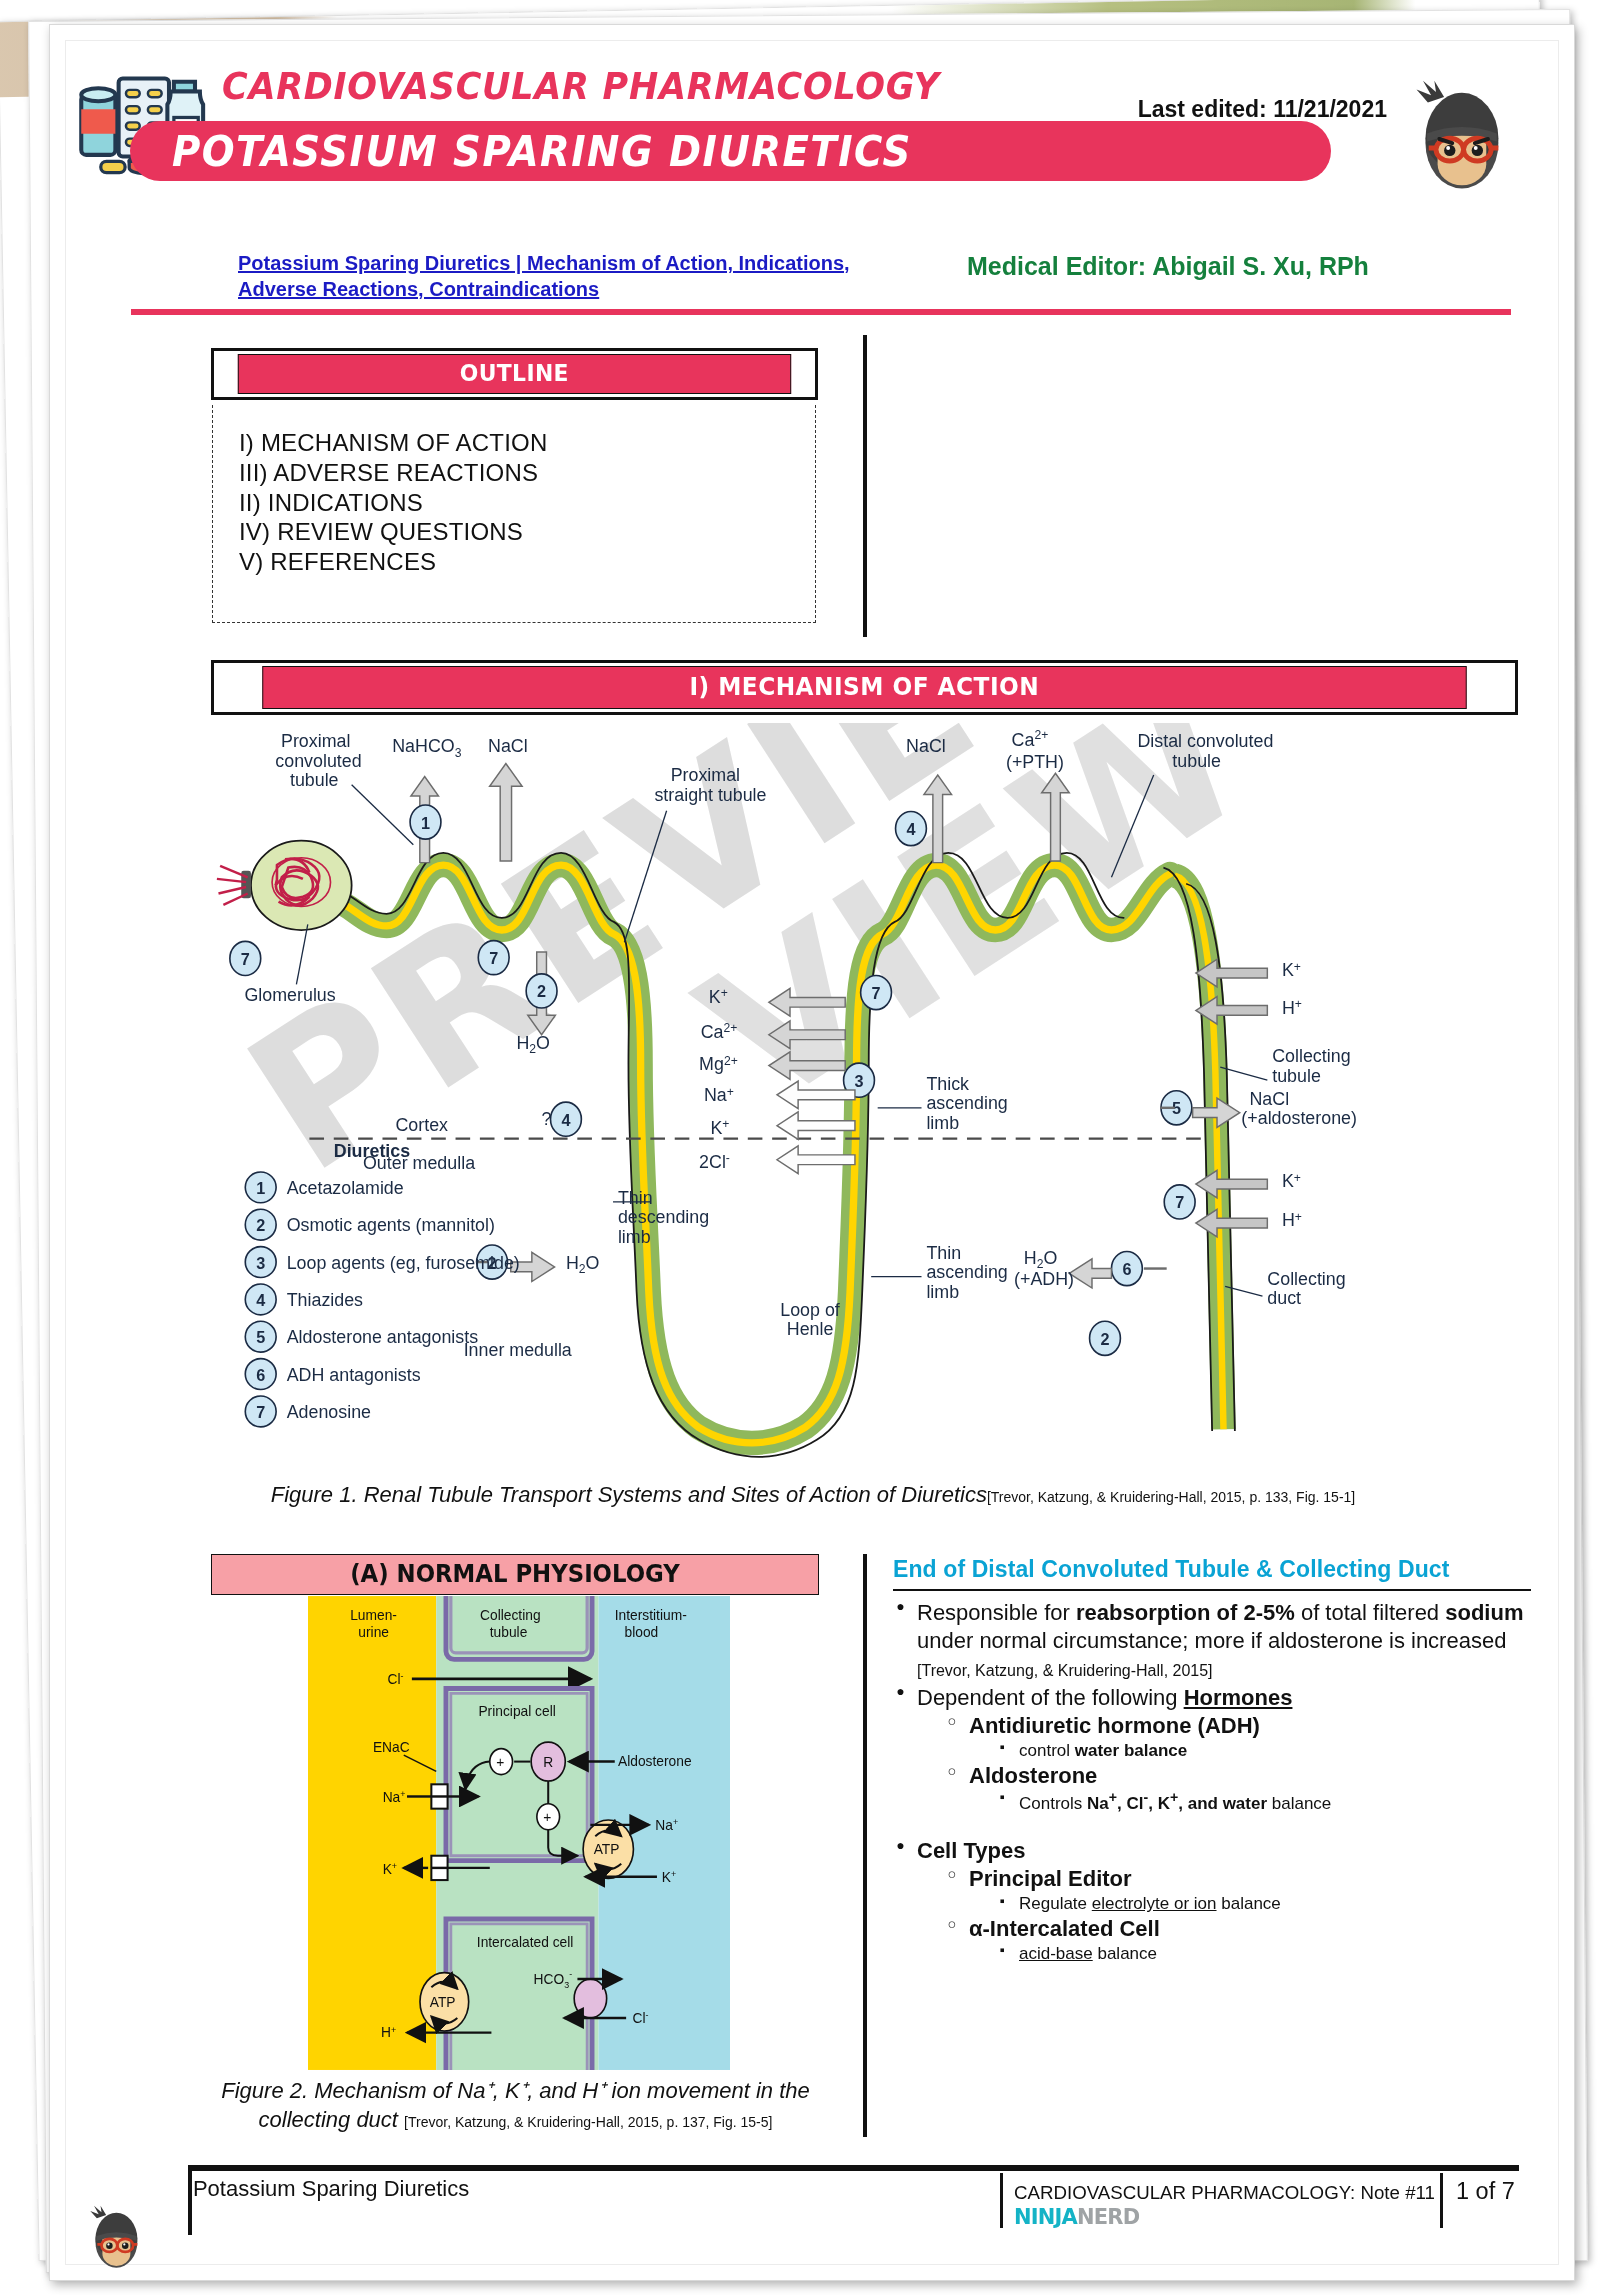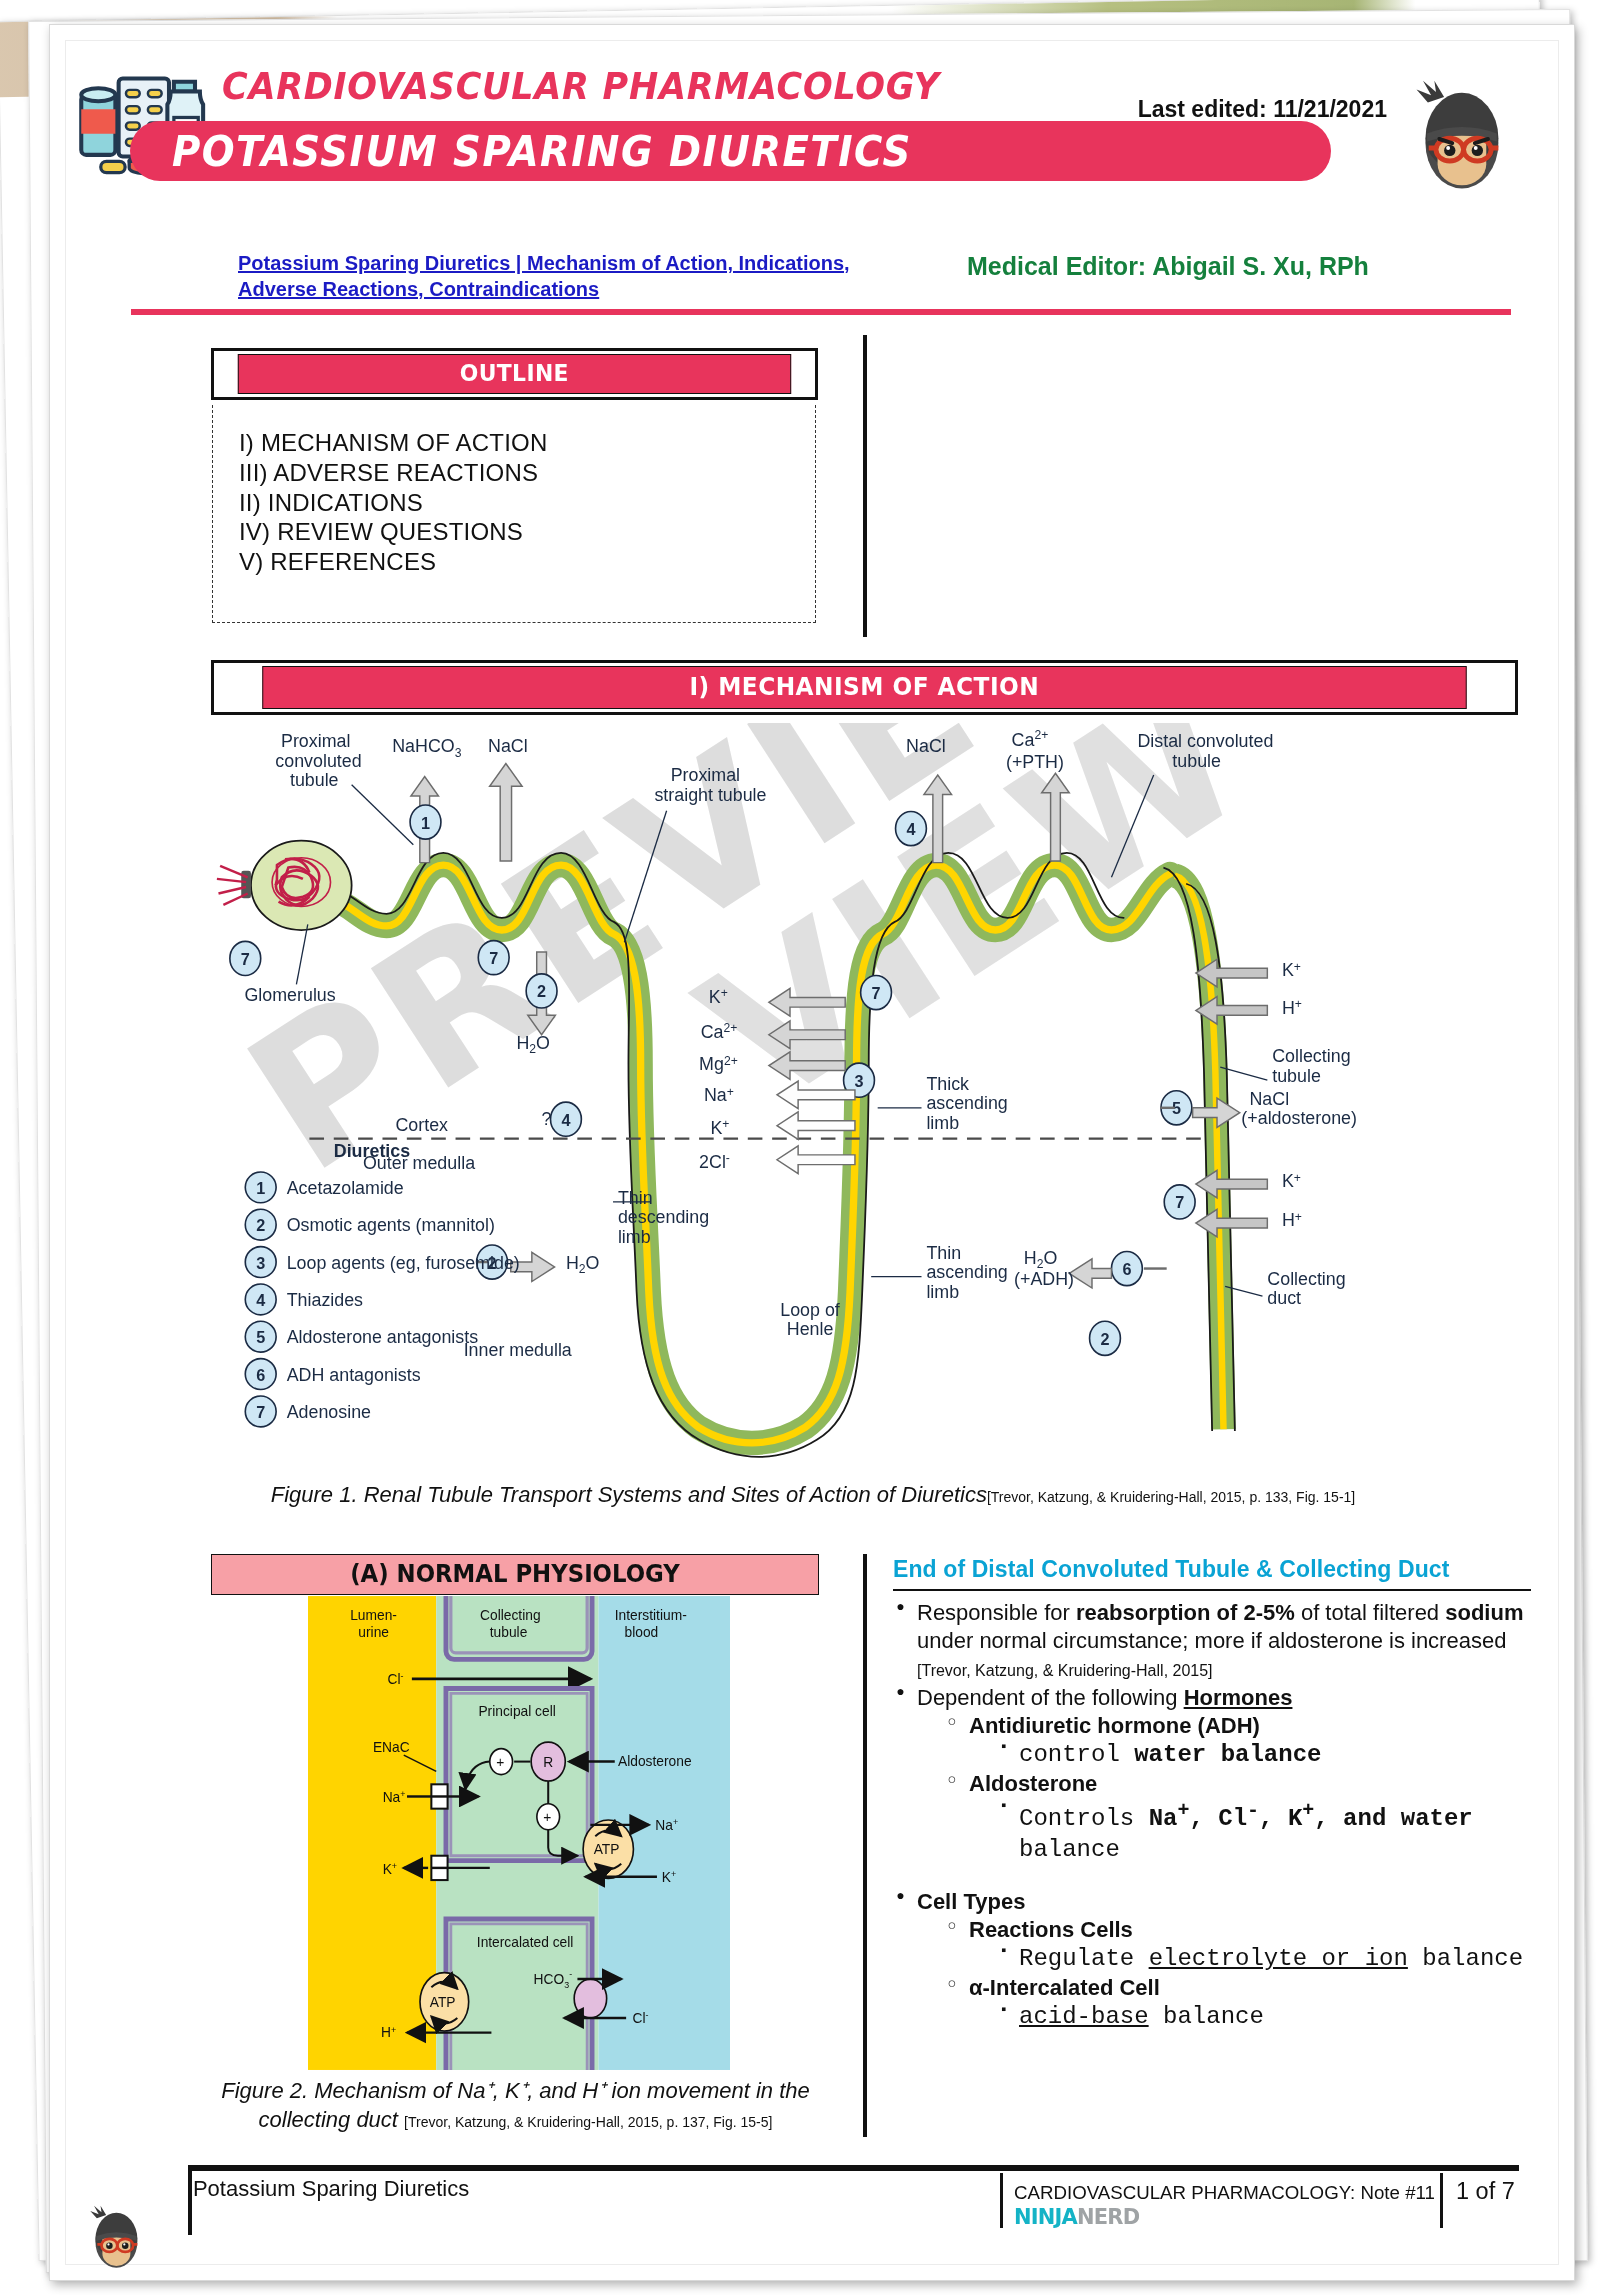--- a/index.html
+++ b/index.html
@@ -91,21 +91,21 @@
   .rtext h3 { margin:0 0 4.9px 0; font-size:23px; color:#0aa3d4; font-weight:bold;
       border-bottom:2.4px solid #111; padding-bottom:5.7px; display:block; letter-spacing:0.1px;}
   ul.l1 { list-style:none; margin:8px 0 0 0; padding:0; }
   ul.l1 > li { font-size:22px; color:#111; line-height:1.27; margin-bottom:1.6px;
       padding-left:24px; position:relative; }
   ul.l1 > li::before { content:"\25CF"; position:absolute; left:3.2px; top:-0.8px; font-size:14px; }
   ul.l2 { list-style:none; margin:0 0 0 0; padding:0 0 0 29px; }
   ul.l2 > li { font-size:22px; line-height:1.27; padding-left:23px; position:relative; }
   ul.l2 > li::before { content:"\25CB"; position:absolute; left:1.6px; top:0px; font-size:14.6px; }
   ul.l3 { list-style:none; margin:0; padding:0 0 0 29px; }
-  ul.l3 > li { font-size:24px; line-height:1.27; padding-left:21px; position:relative;font-family:Liberation Mono, monospace; }
+  ul.l3 > li { font-size:17px; line-height:1.27; padding-left:21px; position:relative; }
   ul.l3 > li::before { content:"\25AA"; position:absolute; left:1.6px; top:-1.6px; font-size:14.6px; }
   .b { font-weight:bold;text-align:center; }
   .u { text-decoration:underline; }
   .cite { font-size:16px; }
   .spacer { height:13px; }
 
   
   .footer-rule { position:absolute; left:138px; bottom:109px; width:1331px; height:6.5px; background:#111; }
   .footer-box { position:absolute; left:138px; bottom:49px; width:1331px; height:60px; }
   .footer-left { position:absolute; left:4.9px; top:4.9px; font-size:22px; color:#111; }
@@ -581,21 +581,21 @@
               <li>Controls <span class="b">Na<sup>+</sup>, Cl<sup>-</sup>, K<sup>+</sup>, and water</span> balance</li>
             </ul>
           </li>
         </ul>
       </li>
     </ul>
     <div class="spacer"></div>
     <ul class="l1">
       <li><span class="b">Cell Types</span>
         <ul class="l2">
-          <li><span class="b">Reactions Cells</span>
+          <li><span class="b">Principal Editor</span>
             <ul class="l3">
               <li>Regulate <span class="u">electrolyte or ion</span> balance</li>
             </ul>
           </li>
           <li><span class="b">α-Intercalated Cell</span>
             <ul class="l3">
               <li><span class="u">acid-base</span> balance</li>
             </ul>
           </li>
         </ul>

